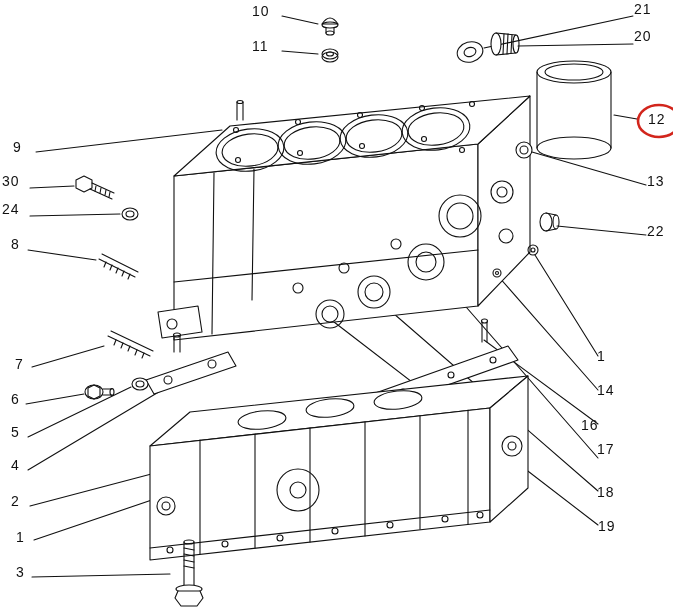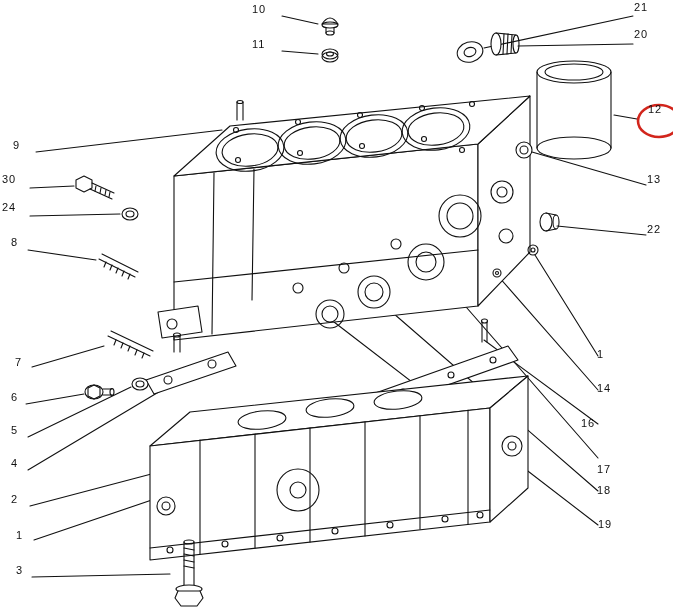--- a/index.html
+++ b/index.html
@@ -2,21 +2,21 @@
 <html><head>
 <meta charset="utf-8">
 <style>
   html,body { margin:0; padding:0; background:#ffffff; }
   .stage {
     position:relative; width:673px; height:608px; background:#ffffff;
     font-family:"Liberation Sans", sans-serif; overflow:hidden;
   }
   .stage svg { position:absolute; left:0; top:0; }
   .callout {
-    position:absolute; font-size:11px; line-height:1; color:#111;
+    position:absolute; font-size:14px; line-height:1; color:#111;
     letter-spacing:1px; user-select:none; white-space:nowrap;
   }
 </style>
 </head>
 <body>
 
 <div class="stage">
 
   <svg width="673" height="608" viewBox="0 0 673 608">
     <g stroke="#111" stroke-width="1.1" fill="none" stroke-linecap="round" stroke-linejoin="round">
@@ -285,26 +285,26 @@
   <div class="callout" style="left:11px;top:494px">2</div>
   <div class="callout" style="left:16px;top:565px">3</div>
   <div class="callout" style="left:11px;top:458px">4</div>
   <div class="callout" style="left:11px;top:425px">5</div>
   <div class="callout" style="left:11px;top:392px">6</div>
   <div class="callout" style="left:15px;top:357px">7</div>
   <div class="callout" style="left:11px;top:237px">8</div>
   <div class="callout" style="left:13px;top:140px">9</div>
   <div class="callout" style="left:252px;top:4px">10</div>
   <div class="callout" style="left:252px;top:39px">11</div>
-  <div class="callout" style="left:648px;top:104px">12</div>
+  <div class="callout" style="left:648px;top:112px">12</div>
   <div class="callout" style="left:647px;top:174px">13</div>
   <div class="callout" style="left:597px;top:349px">1</div>
   <div class="callout" style="left:597px;top:383px">14</div>
   <div class="callout" style="left:581px;top:418px">16</div>
-  <div class="callout" style="left:597px;top:464px">17</div>
+  <div class="callout" style="left:597px;top:442px">17</div>
   <div class="callout" style="left:597px;top:485px">18</div>
   <div class="callout" style="left:598px;top:519px">19</div>
   <div class="callout" style="left:634px;top:29px">20</div>
   <div class="callout" style="left:634px;top:2px">21</div>
   <div class="callout" style="left:647px;top:224px">22</div>
   <div class="callout" style="left:2px;top:174px">30</div>
   <div class="callout" style="left:2px;top:202px">24</div>
 
 </div>
 

